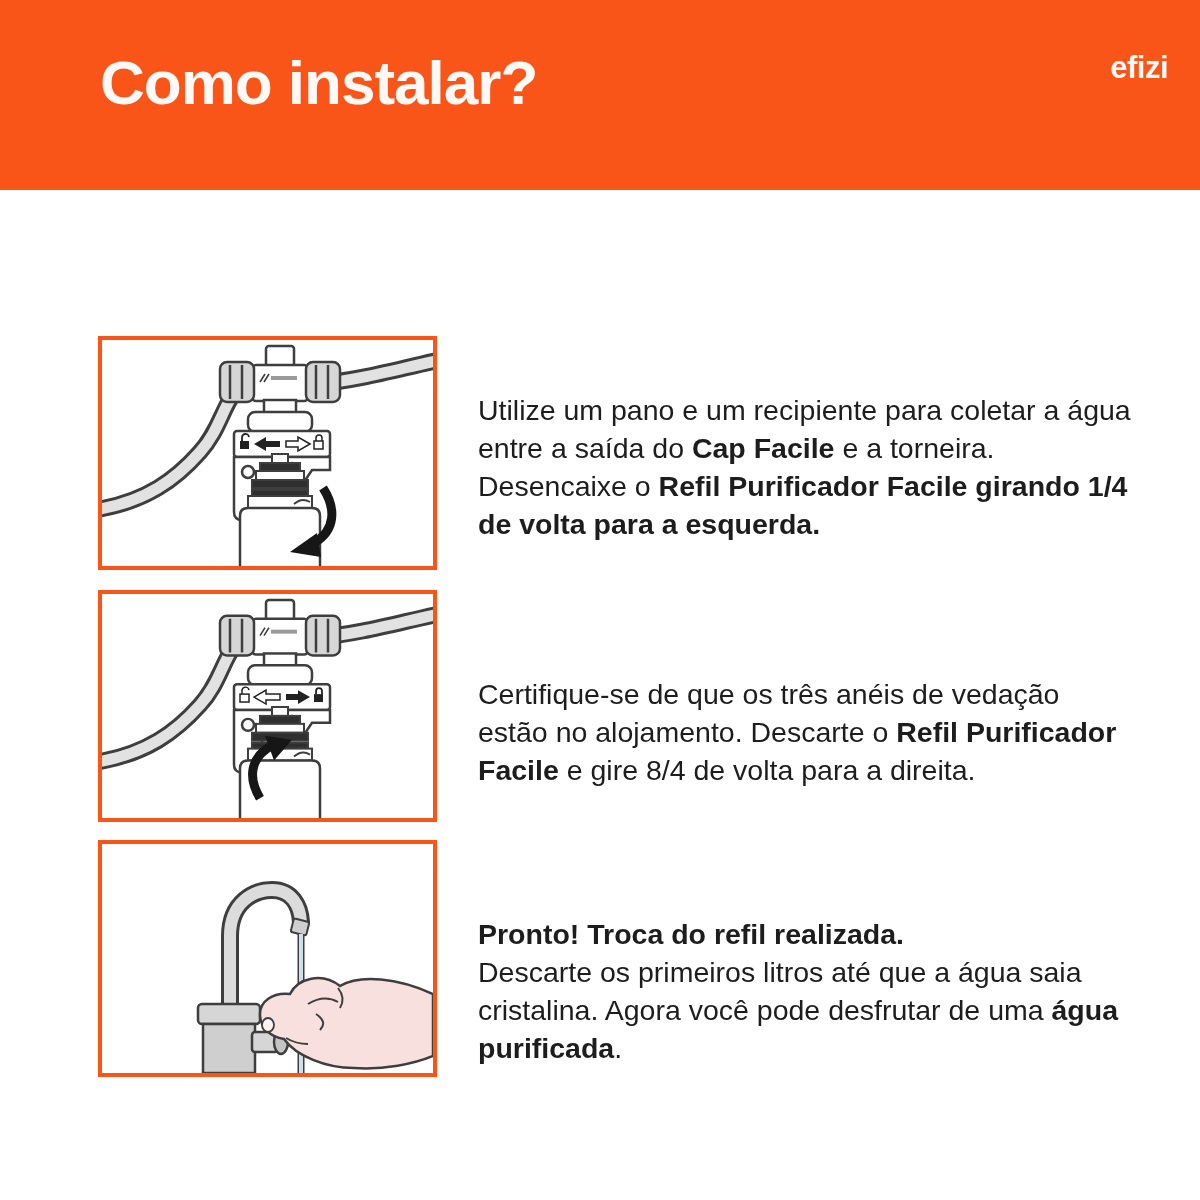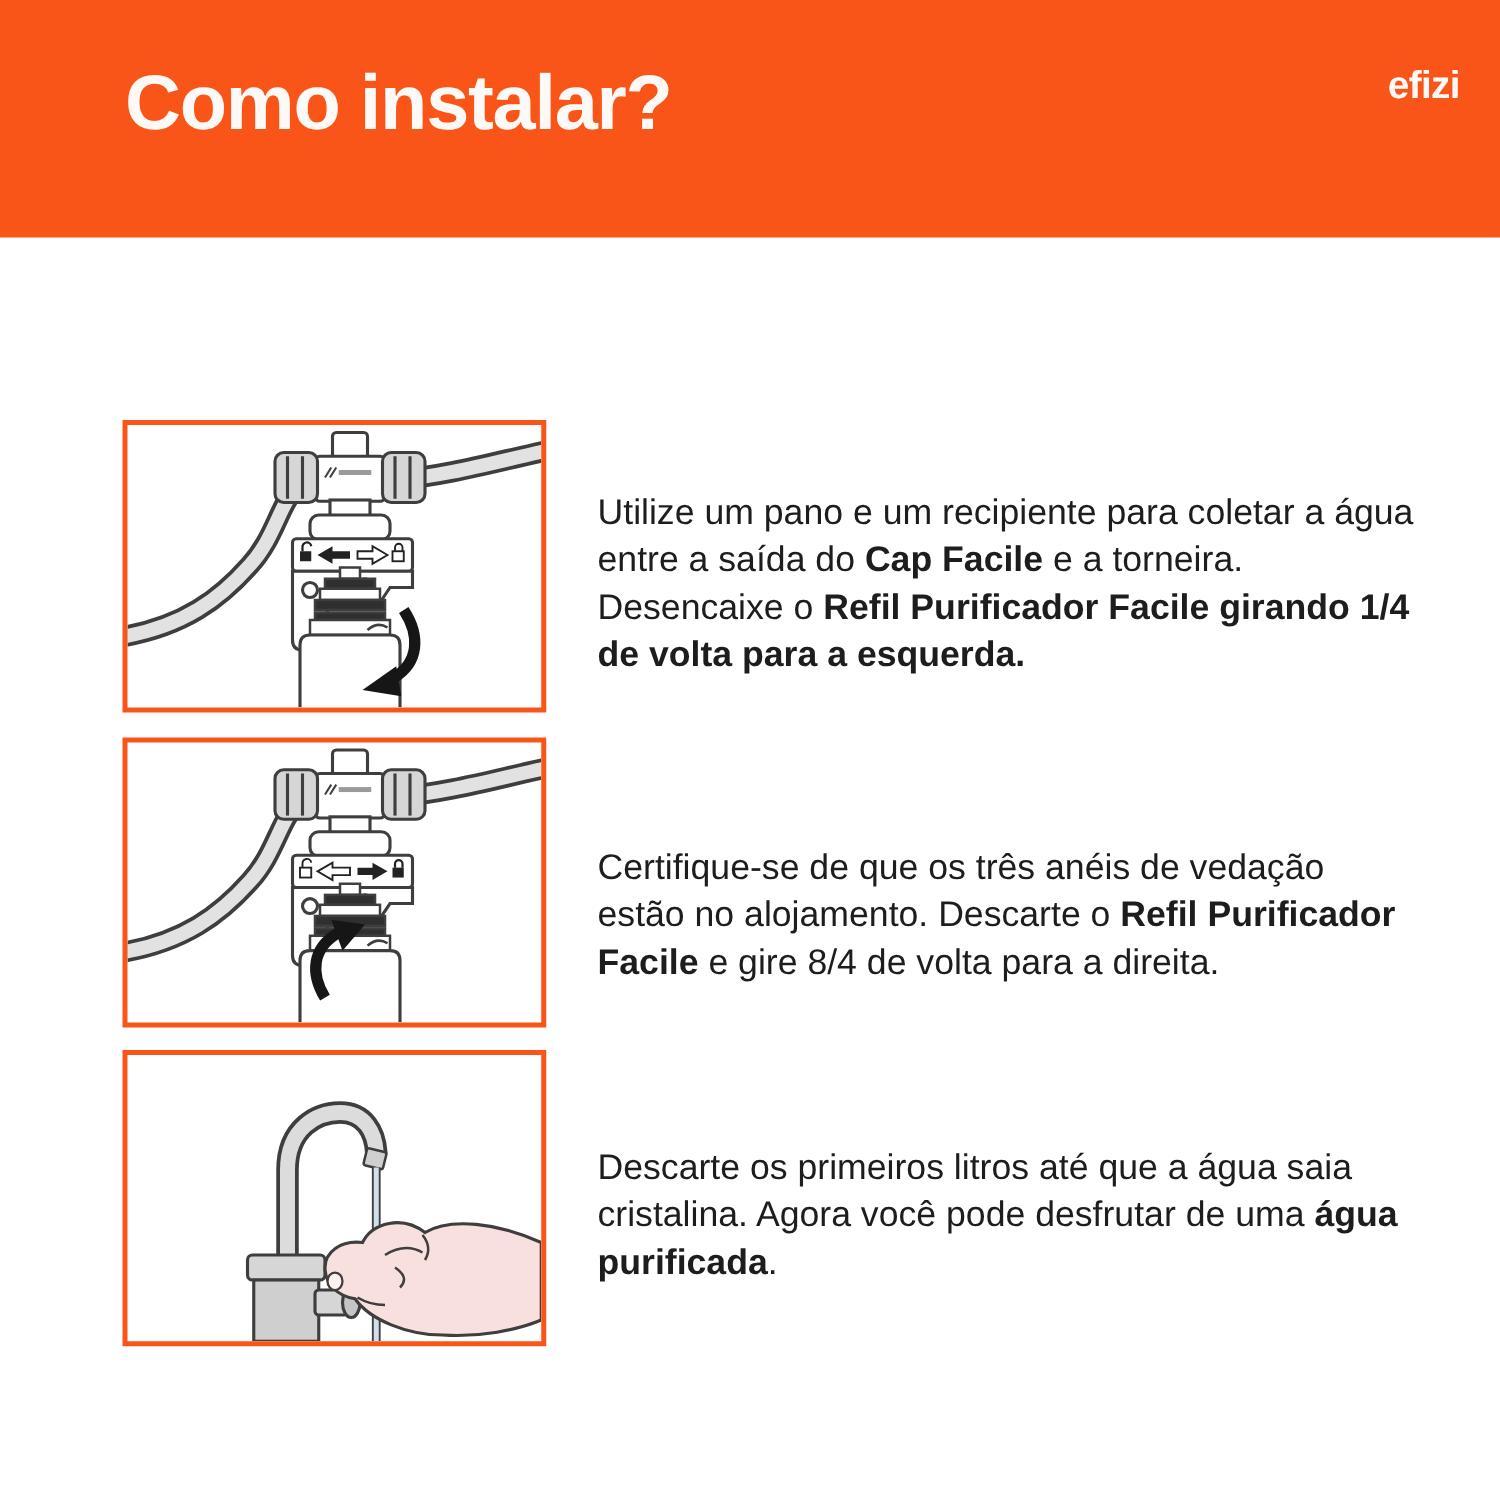--- a/index.html
+++ b/index.html
@@ -216,13 +216,14 @@
       <path d="M 206 160 q 16 -10 30 -2" fill="none" stroke="#3E3E3E" stroke-width="2"></path>
       <path d="M 214 170 q 12 8 4 16" fill="none" stroke="#3E3E3E" stroke-width="2"></path>
       <path d="M 236 144 q 8 10 2 20" fill="none" stroke="#3E3E3E" stroke-width="2"></path>
       <path d="M 184 194 q 10 6 22 6" fill="none" stroke="#3E3E3E" stroke-width="2"></path>
     </g>
   </svg>
 </div>
 
 <p class="step-text text-1"><span>Utilize um pano e um recipiente para coletar a água entre a saída do </span><span class="b">Cap Facile</span><span> e a torneira. Desencaixe o </span><span class="b">Refil Purificador Facile girando 1/4 de volta para a esquerda.</span></p>
 <p class="step-text text-2"><span>Certifique-se de que os três anéis de vedação estão no alojamento. Descarte o </span><span class="b">Refil Purificador Facile</span><span> e gire 8/4 de volta para a direita.</span></p>
-<p class="step-text text-3"><span>Descarte os primeiros litros até que a água saia cristalina. Agora você pode desfrutar de uma </span><span class="b">água purificada</span><span>.</span></p>
+<p class="step-text text-3"><span class="b">Pronto! Troca do refil realizada.
+</span><span>Descarte os primeiros litros até que a água saia cristalina. Agora você pode desfrutar de uma </span><span class="b">água purificada</span><span>.</span></p>
 
 </body></html>

